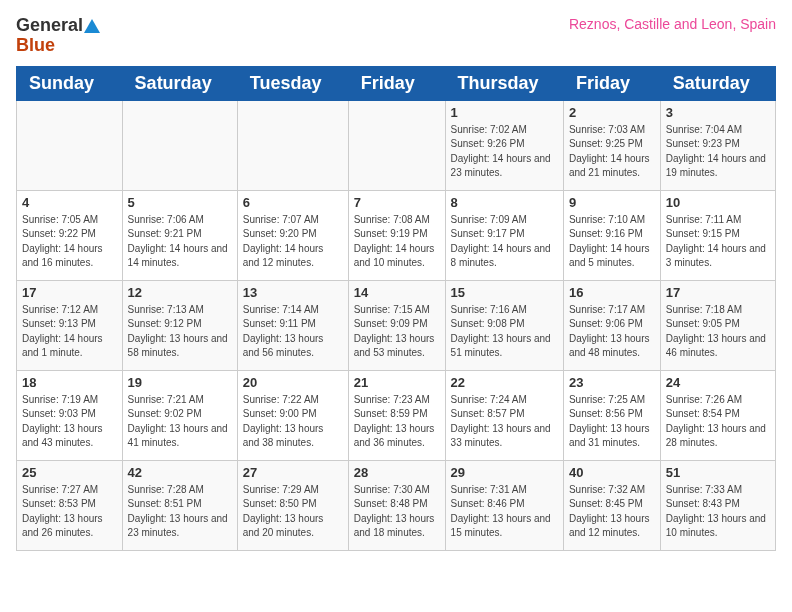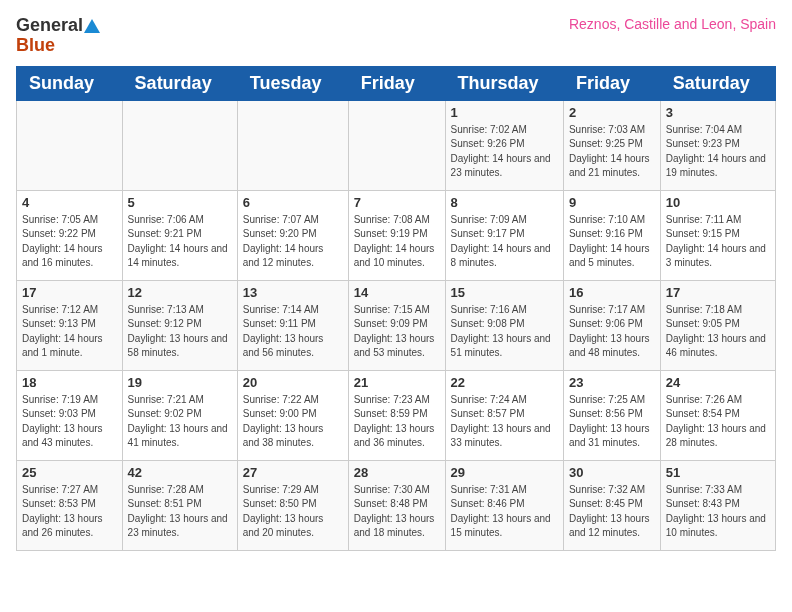--- a/index.html
+++ b/index.html
@@ -249,21 +249,21 @@
         </td>
         <td>
           <span class="day-number">28</span>
           <div class="day-info">Sunrise: 7:30 AM<br>Sunset: 8:48 PM<br>Daylight: 13 hours and 18 minutes.</div>
         </td>
         <td>
           <span class="day-number">29</span>
           <div class="day-info">Sunrise: 7:31 AM<br>Sunset: 8:46 PM<br>Daylight: 13 hours and 15 minutes.</div>
         </td>
         <td>
-          <span class="day-number">30</span>
+          <span class="day-number">40</span>
           <div class="day-info">Sunrise: 7:32 AM<br>Sunset: 8:45 PM<br>Daylight: 13 hours and 12 minutes.</div>
         </td>
         <td>
           <span class="day-number">51</span>
           <div class="day-info">Sunrise: 7:33 AM<br>Sunset: 8:43 PM<br>Daylight: 13 hours and 10 minutes.</div>
         </td>
       </tr>
     </tbody>
 </table>
 

